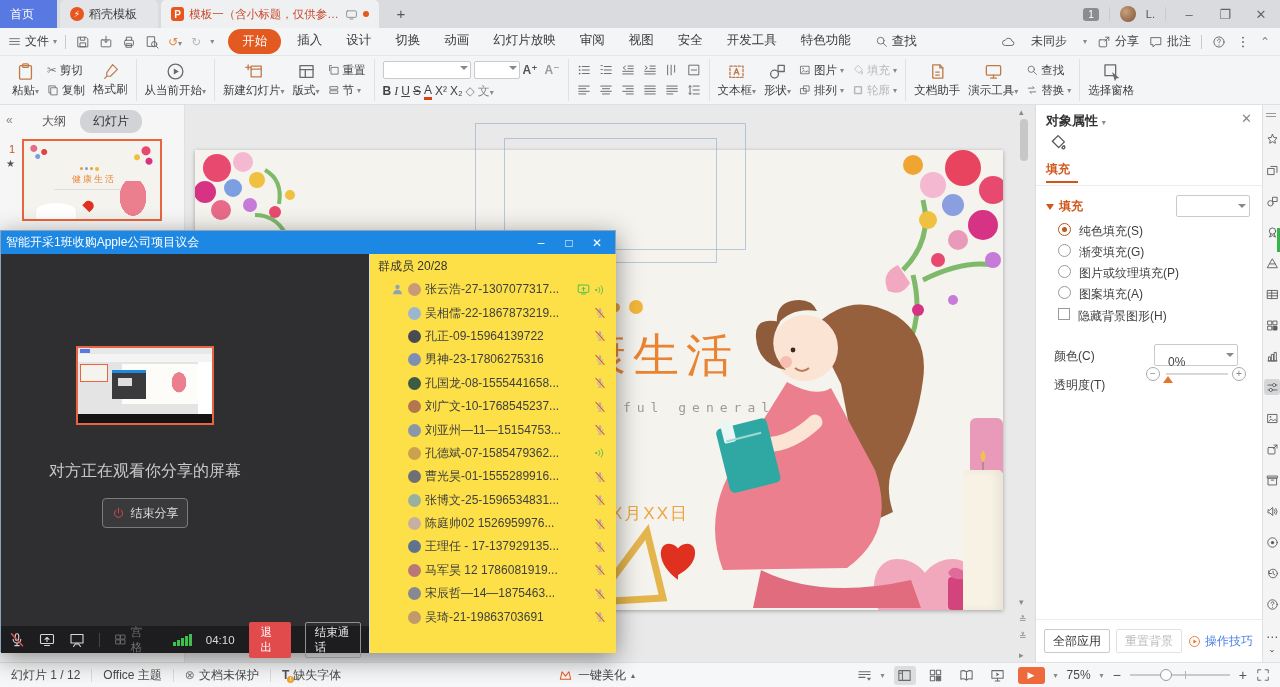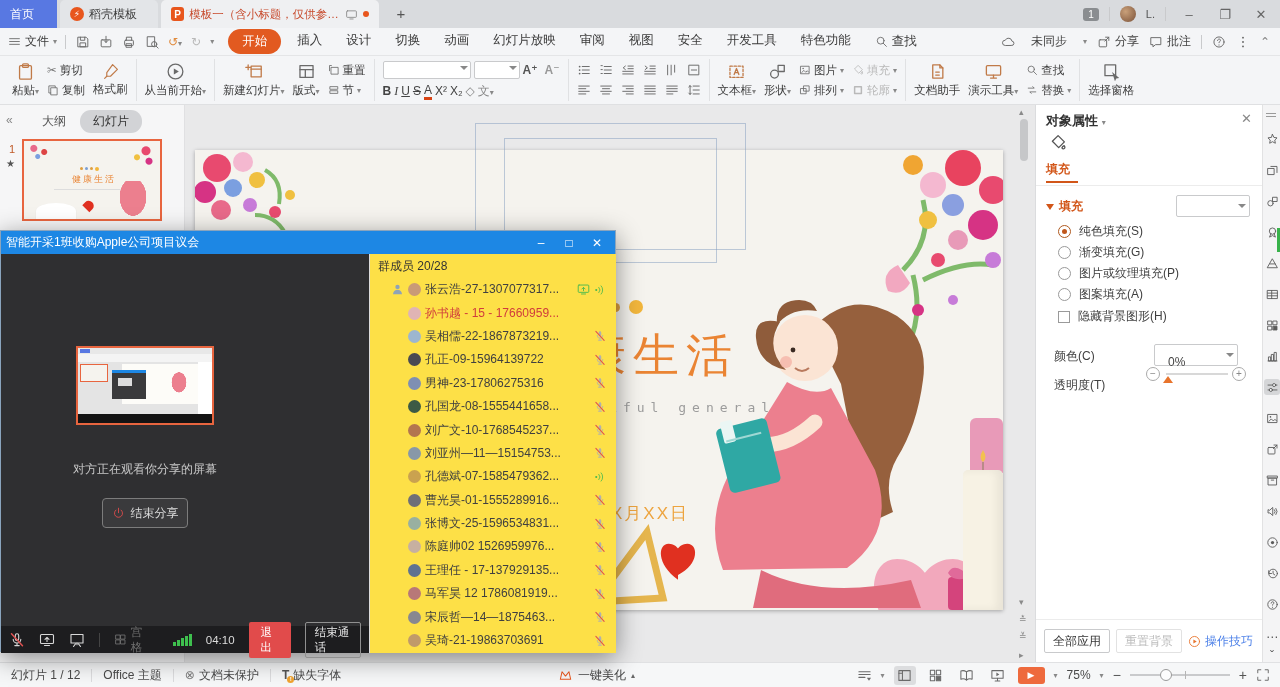--- a/index.html
+++ b/index.html
@@ -66,21 +66,21 @@
 .vs-gl{position:absolute;left:1px;color:#8a8a8a;font-size:9px}
 
 .heart{position:absolute}
 
 #meeting{position:absolute;left:0;top:230px;width:616px;height:422px;box-shadow:0 6px 24px rgba(0,0,0,.45);border:1px solid #8aa4bd;z-index:10;background:#2f2f31}
 #mt-title{position:absolute;left:0;top:0;width:100%;height:23px;background:#1d87e4;color:#fff;display:flex;align-items:center;padding-left:5px;font-size:12px}
 #mt-ctrl{position:absolute;right:4px;top:0;height:23px;display:flex;align-items:center;color:#fff}
 #mt-ctrl span{width:28px;text-align:center;font-size:12px}
 #mt-dark{position:absolute;left:0;top:23px;width:368px;height:372px;background:#2f2f31}
 #mt-preview{position:absolute;left:75px;top:92px;width:138px;height:79px;border:2px solid #e8653f;background:#e4e4e4;overflow:hidden}
-#mt-caption{position:absolute;left:34px;top:207px;width:220px;text-align:center;color:#c9c9c9;font-size:12px}
+#mt-caption{position:absolute;left:34px;top:207px;width:220px;text-align:center;color:#c9c9c9;font-size:16px}
 #end-share{position:absolute;left:101px;top:244px;width:86px;height:30px;border:1px solid #7c7c7c;border-radius:4px;background:#3a3a3c;color:#ddd;display:flex;align-items:center;justify-content:center;gap:6px;font-size:12px}
 #mt-bottombar{position:absolute;left:0;top:395px;width:368px;height:27px;background:#1d1d1f;display:flex;align-items:center;gap:14px;padding:0 8px;color:#cfcfcf}
 #mt-bottombar .dis{color:#6f6f6f;display:flex;align-items:center;gap:4px;font-size:11.5px}
 #sigbars{display:flex;align-items:flex-end;gap:1.5px;height:12px}
 #sigbars i{width:2.5px;background:#3ec04e;display:block}
 #btn-exit{background:#e14b4b;color:#fff;border-radius:2px;padding:3px 12px;font-size:11.5px}
 #btn-endcall{border:1px solid #909090;color:#e8e8e8;border-radius:2px;padding:2px 9px;font-size:11.5px}
 #mt-members{position:absolute;left:368px;top:23px;width:247px;height:399px;background:#fde047;border-left:1px solid #dcdcdc;overflow:hidden}
 #mb-head{height:24px;display:flex;align-items:center;padding-left:8px;color:#333;font-size:12px}
 .mrow{height:23.4px;display:flex;align-items:center;padding:0 10px 0 20px;gap:4px}
@@ -92,21 +92,21 @@
 #rightpanel{position:absolute;left:1035px;top:105px;width:227px;height:557px;background:#fff;border-left:1px solid #dbdcde;font-size:12px;color:#3f3f3f}
 #rp-title{position:absolute;left:10px;top:7px;font-size:13px;color:#333;font-weight:bold}
 #rp-close{position:absolute;right:10px;top:6px;color:#888;font-size:13px}
 #rp-filltab{position:absolute;left:10px;top:56px;color:#d25619;font-weight:bold}
 #rp-tabline{position:absolute;left:10px;top:76px;width:32px;height:2px;background:#d25619}
 #rp-div1{position:absolute;left:0;top:80px;width:100%;height:1px;background:#ececec}
 #rp-sect{position:absolute;left:10px;top:93px;color:#d25619;font-weight:bold;display:flex;gap:5px;align-items:center}
 .tri{width:0;height:0;border-left:4px solid transparent;border-right:4px solid transparent;border-top:6px solid #d25619}
 .dd{position:absolute;height:22px;background:#fff;border:1px solid #c9cacc;border-radius:2px}
 .dd i{position:absolute;right:3px;top:8px;border:4px solid transparent;border-top-color:#888}
-.radio-row{position:absolute;left:22px;display:flex;align-items:center;gap:8px}
+.radio-row{position:absolute;left:22px;display:flex;align-items:flex-start;gap:8px}
 .rdo{width:13px;height:13px;border-radius:50%;border:1px solid #9a9a9a;background:#fff;position:relative;flex:none}
 .rdo.sel{border-color:#b05a20}
 .rdo.sel::after{content:"";position:absolute;left:3px;top:3px;width:5px;height:5px;border-radius:50%;background:#c0571c}
 .cbx{width:12px;height:12px;border:1px solid #9a9a9a;background:#fff;flex:none}
 #rp-slider-track{position:absolute;left:130px;top:268px;width:62px;height:2px;background:#d8d8d8}
 .circbtn{position:absolute;width:14px;height:14px;border-radius:50%;border:1px solid #aaa;color:#888;font-size:10px;line-height:12px;text-align:center;background:#fff}
 #rp-marker{position:absolute;left:127px;top:271px;width:0;height:0;border-left:5px solid transparent;border-right:5px solid transparent;border-bottom:7px solid #e8742c}
 #rp-pct{position:absolute;left:132px;top:250px;color:#444}
 #rp-div2{position:absolute;left:0;top:514px;width:100%;height:1px;background:#ececec}
 .rp-btn{position:absolute;top:524px;height:24px;border:1px solid #c9cacc;border-radius:2px;background:#fff;display:flex;align-items:center;justify-content:center;font-size:12px;color:#333;padding:0 8px}
@@ -805,26 +805,20 @@
                   <path d="M8 9.5V5.6M6 7.4L8 5.4l2 2M5.5 13.5h5"></path>
                 </svg>
               </span>
               <span class="ic" style="color:#47b84e">
                 <svg viewBox="0 0 16 16" width="12" height="12" fill="none" stroke="currentColor" stroke-width="1.1" stroke-linecap="round" stroke-linejoin="round">
                   <circle cx="3" cy="8" r="1.4" fill="currentColor" stroke="none"></circle>
                   <path d="M6.5 4.5a5 5 0 0 1 0 7M9.5 2.5a8 8 0 0 1 0 11"></path>
                 </svg>
               </span>
             </span>
-          </div>
-          <div class="mrow">
-            <span style="width:14px"></span>
-            <span class="avatar" style="background:#e0b4b4"></span>
-            <span class="mname red">孙书越 - 15 - 17660959...</span>
-            <span class="mstate"></span>
           </div>
           <div class="mrow">
             <span style="width:14px"></span>
             <span class="avatar" style="background:#9db6cf"></span>
             <span class="mname">吴相儒-22-1867873219...</span>
             <span class="mstate">
               <span class="ic">
                 <svg viewBox="0 0 16 16" width="12" height="12" fill="none" stroke="currentColor" stroke-width="1.1" stroke-linecap="round" stroke-linejoin="round">
                   <rect x="6.3" y="1.8" width="3.4" height="6.6" rx="1.7" fill="#b0b0b0" stroke="none"></rect>
                   <path d="M4.2 7.2a3.8 3.8 0 0 0 7.6 0M8 11v2.6M5.8 13.6h4.4" stroke="#b0b0b0"></path>

